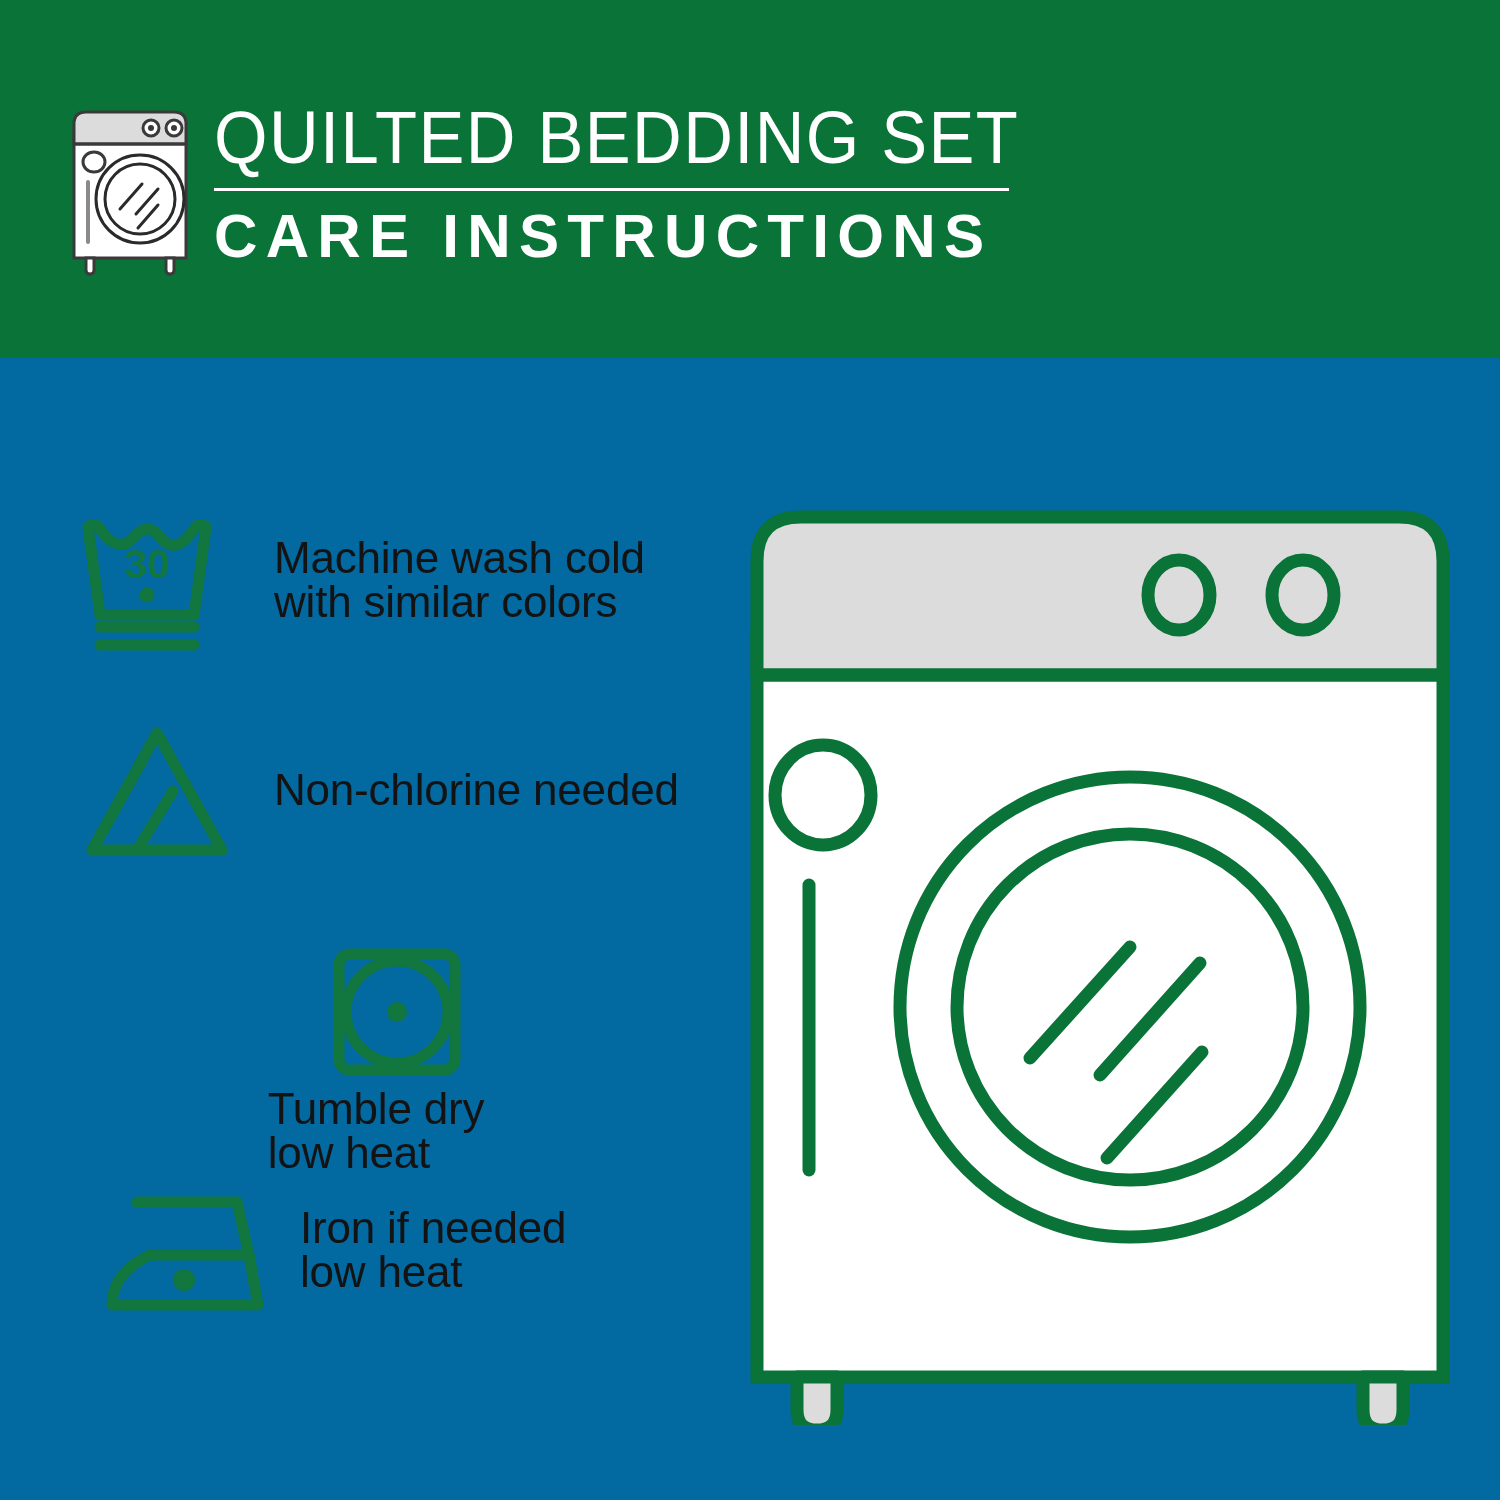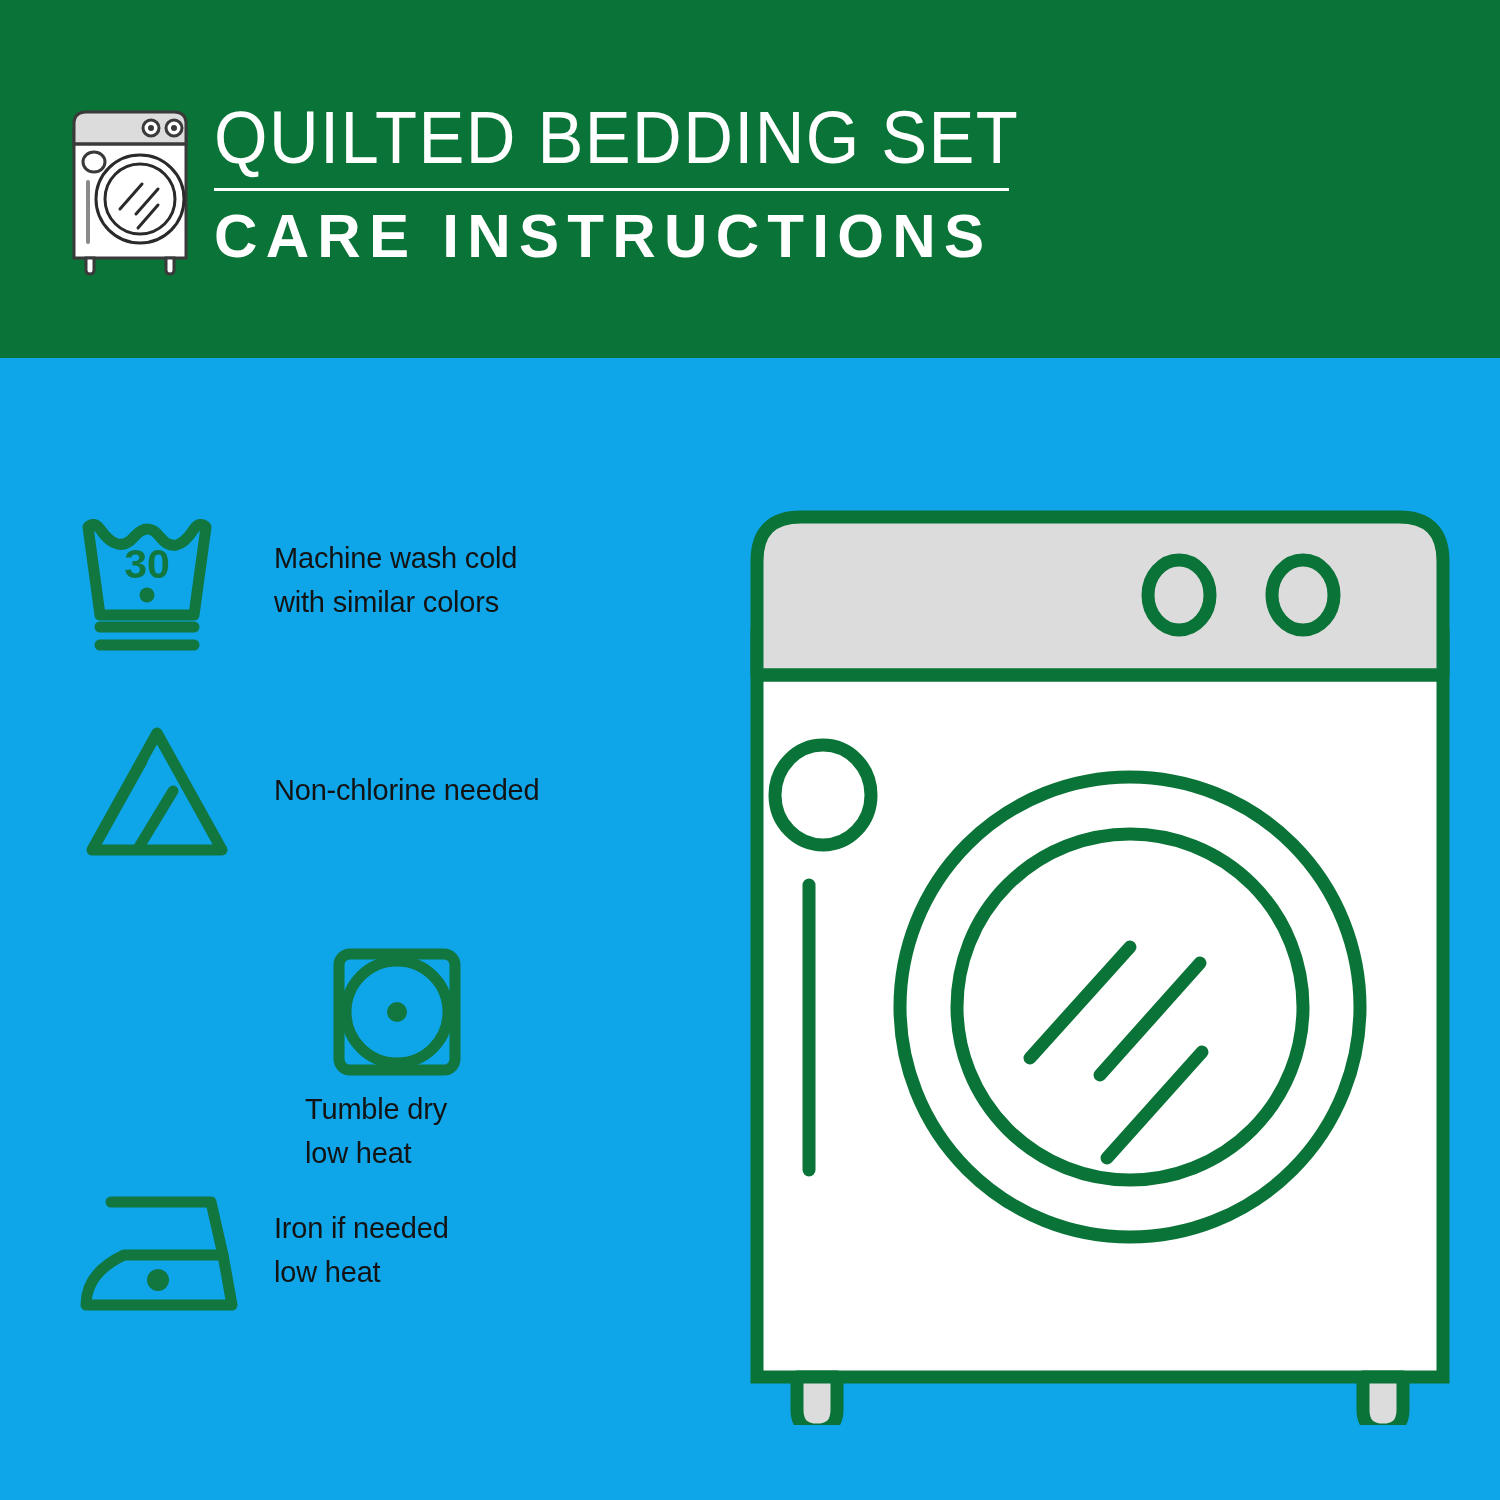--- a/index.html
+++ b/index.html
@@ -7,21 +7,21 @@
     padding: 0;
     background: #ffffff;
   }
   body {
     font-family: "Liberation Sans", sans-serif;
   }
   #page {
     position: relative;
     width: 1500px;
     height: 1500px;
-    background: #0ea5e9;
+    background: #0369a1;
     overflow: hidden;
   }
 
   
   .header-band {
     position: absolute;
     left: 0;
     top: 0;
     width: 1500px;
     height: 358px;
@@ -81,35 +81,35 @@
   .care-row {
     position: absolute;
     left: 0;
     width: 730px;
     display: flex;
     align-items: center;
   }
   .care-row-0 { top: 150px;  height: 175px; }
   .care-row-1 { top: 360px;  height: 175px; }
   .care-row-2 { top: 595px;  height: 175px; flex-direction: column; }
-  .care-row-3 { top: 820px;  height: 175px; }
+  .care-row-3 { top: 820px;  height: 175px; margin-left: 26px; }
 
   .care-icon {
     flex: 0 0 auto;
     width: 190px;
     margin-left: 62px;
     display: flex;
     align-items: center;
     justify-content: center;
   }
   .care-text {
     flex: 1 1 auto;
     margin-left: 22px;
     font-family: "Liberation Sans", sans-serif;
-    font-size: 29px;
+    font-size: 44px;
     line-height: 44px;
     color: #131313;
     font-weight: 400;
     letter-spacing: -0.2px;
   }
   .care-text span { display: block; }
 
   
   .machine {
     position: absolute;

